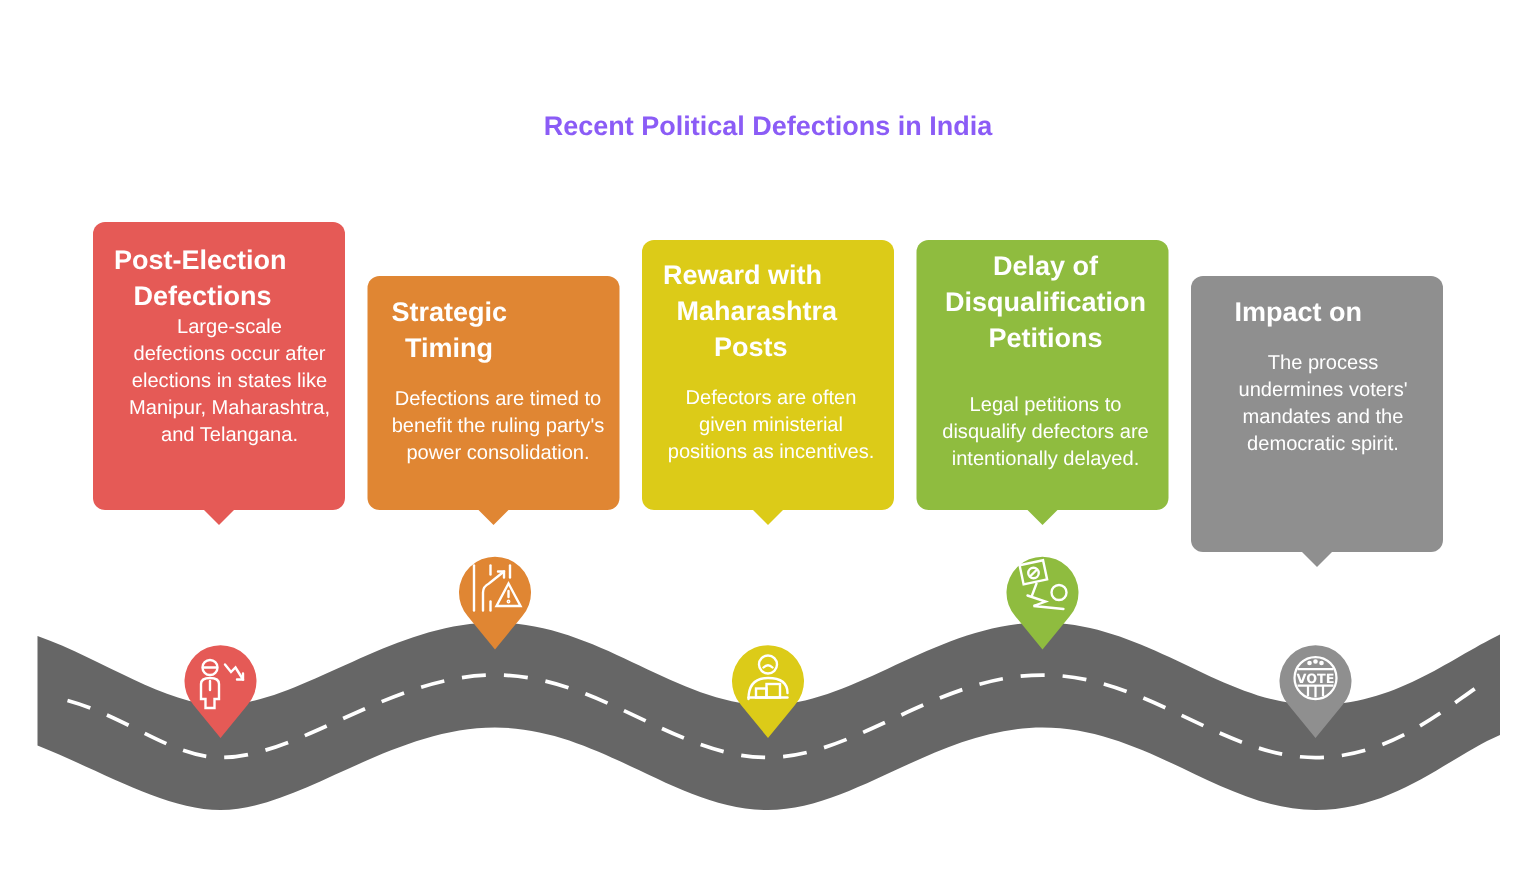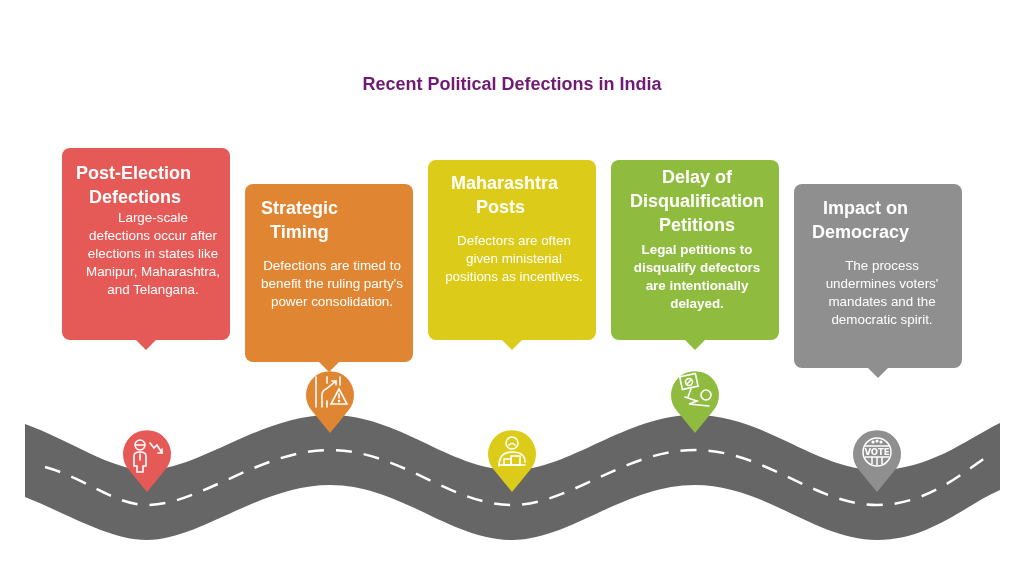--- a/index.html
+++ b/index.html
@@ -1,17 +1,17 @@
 <!DOCTYPE html>
 <html><head>
 <meta charset="utf-8">
 <style>
   html, body { margin: 0; padding: 0; background: #ffffff; }
   body { width: 1024px; height: 585px; position: relative; overflow: hidden; font-family: "Liberation Sans", sans-serif; }
-  .title { position: absolute; left: 0; top: 74px; width: 1024px; text-align: center; font-size: 18px; font-weight: bold; color: #701a75; }
+  .title { position: absolute; left: 0; top: 74px; width: 1024px; text-align: center; font-size: 18px; font-weight: bold; color: #8b5cf6; }
   .box { position: absolute; width: 168px; border-radius: 8px; color: #ffffff; box-sizing: border-box; padding: 0 10px; }
   .box .arrow { position: absolute; bottom: -10px; width: 0; height: 0; border-left: 10px solid transparent; border-right: 10px solid transparent; }
   .box h3 { margin: 0; font-size: 18px; font-weight: bold; line-height: 24px; }
   .box p { margin: 0; font-size: 13.4px; line-height: 18px; text-align: center; }
   #road-svg { position: absolute; left: 0; top: 0; }
 </style>
 </head>
 <body>
 
 <div class="title">Recent Political Defections in India</div>
@@ -90,48 +90,48 @@
 
 <div class="box" style="left:62px; top:148px; height:192px; background:#e55a56;">
   <h3 style="padding-top:13px; padding-left:4px;">
     <div>Post-Election</div>
     <div style="padding-left:13px;">Defections</div>
   </h3>
   <p style="padding-left:14px;">Large-scale defections occur after elections in states like Manipur, Maharashtra, and Telangana.</p>
   <div class="arrow" style="left:74px; border-top:10px solid #e55a56;"></div>
 </div>
 
-<div class="box" style="left:245px; top:184px; height:178px; background:#e08633;">
+<div class="box" style="left:245px; top:184px; height:156px; background:#e08633;">
   <h3 style="padding-top:12px; padding-left:6px;">
     <div>Strategic</div>
     <div style="padding-left:9px;">Timing</div>
   </h3>
   <p style="margin-top:13px; padding-left:6px;">Defections are timed to benefit the ruling party's power consolidation.</p>
   <div class="arrow" style="left:74px; border-top:10px solid #e08633;"></div>
 </div>
 
 <div class="box" style="left:428px; top:160px; height:180px; background:#dccb18;">
   <h3 style="padding-top:11px; padding-left:4px;">
+    <div>Reward with</div>
     <div style="padding-left:9px;">Maharashtra</div>
     <div style="padding-left:34px;">Posts</div>
   </h3>
   <p style="margin-top:13px; padding-left:4px;">Defectors are often given ministerial positions as incentives.</p>
   <div class="arrow" style="left:74px; border-top:10px solid #dccb18;"></div>
 </div>
 
 <div class="box" style="left:611px; top:160px; height:180px; background:#8fbc3f;">
   <h3 style="padding-top:5px; text-align:center; padding-left:4px;">
     <div>Delay of</div>
     <div>Disqualification</div>
     <div>Petitions</div>
   </h3>
-  <p style="margin-top:4px; padding-left:4px;font-weight:bold;">Legal petitions to disqualify defectors are intentionally delayed.</p>
+  <p style="margin-top:24px; padding-left:4px;">Legal petitions to disqualify defectors are intentionally delayed.</p>
   <div class="arrow" style="left:74px; border-top:10px solid #8fbc3f;"></div>
 </div>
 
 <div class="box" style="left:794px; top:184px; height:184px; background:#8f8f8f;">
   <h3 style="padding-top:12px; padding-left:8px;">
     <div style="padding-left:11px;">Impact on</div>
-    <div>Democracy</div>
   </h3>
   <p style="margin-top:13px; padding-left:8px;">The process undermines voters' mandates and the democratic spirit.</p>
   <div class="arrow" style="left:74px; border-top:10px solid #8f8f8f;"></div>
 </div>
 
 </body></html>

